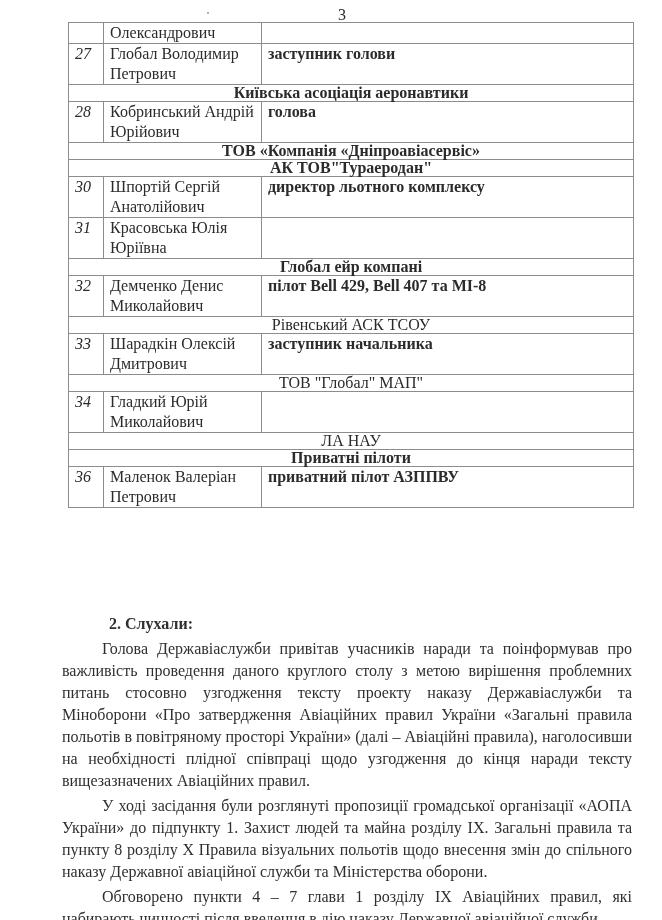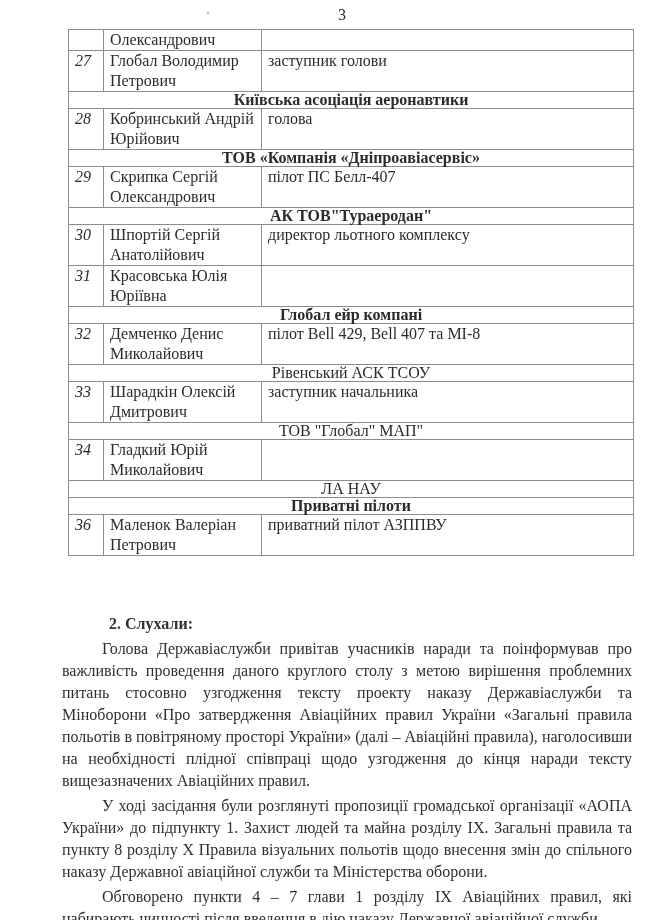--- a/index.html
+++ b/index.html
@@ -6,29 +6,29 @@
   body {
     width: 662px; height: 920px; background: #ffffff; position: relative; overflow: hidden;
     font-family: "Liberation Serif", "DejaVu Serif", serif; color: #2a2a2a;
   }
   .page-number {
     position: absolute; top: 6px; left: 0; width: 662px; text-align: center;
     font-size: 16px; padding-left: 22px; box-sizing: border-box;
   }
   .speck { position: absolute; left: 207px; top: 12px; width: 2px; height: 2px; background: #9a9a9a; border-radius: 1px; }
   table.roster {
-    position: absolute; left: 68px; top: 29px; width: 566px;
+    position: absolute; left: 68px; top: 22px; width: 566px;
     border-collapse: collapse; font-size: 16px; line-height: 20px;
   }
   table.roster td {
     border: 1px solid #8c8c8c; vertical-align: top; padding: 0 6px; color: #2b2b2b;
   }
   td.num { width: 22px; padding-left: 5px; padding-right: 4px; font-style: italic; }
   td.name { width: 145px; padding-left: 5px; padding-right: 4px; }
-  td.role { padding-left: 7px; }
+  td.role { padding-left: 7px; font-weight: bold; }
   tr.person td { height: 39px; }
   tr.person.first td { height: 19px; }
   tr.person.last td { height: 32px; }
   tr.org td { height: 16px; line-height: 16px; text-align: center; padding: 0; }
   tr.org td.bold { font-weight: bold; }
   .body-text {
     position: absolute; left: 59px; top: 613px; width: 576px;
     font-size: 16px; line-height: 22px; color: #2f2f2f;
   }
   .section-heading { font-weight: bold; padding-left: 50px; }
@@ -55,25 +55,20 @@
       <tr class="org">
         <td colspan="3" class="bold">Київська асоціація аеронавтики</td>
       </tr>
       <tr class="person">
         <td class="num">28</td>
         <td class="name">Кобринський Андрій Юрійович</td>
         <td class="role">голова</td>
       </tr>
       <tr class="org">
         <td colspan="3" class="bold">ТОВ «Компанія «Дніпроавіасервіс»</td>
-      </tr>
-      <tr class="person">
-        <td class="num">29</td>
-        <td class="name">Скрипка Сергій Олександрович</td>
-        <td class="role">пілот ПС Белл-407</td>
       </tr>
       <tr class="org">
         <td colspan="3" class="bold">АК ТОВ"Тураеродан"</td>
       </tr>
       <tr class="person">
         <td class="num">30</td>
         <td class="name">Шпортій Сергій Анатолійович</td>
         <td class="role">директор льотного комплексу</td>
       </tr>
       <tr class="person">

